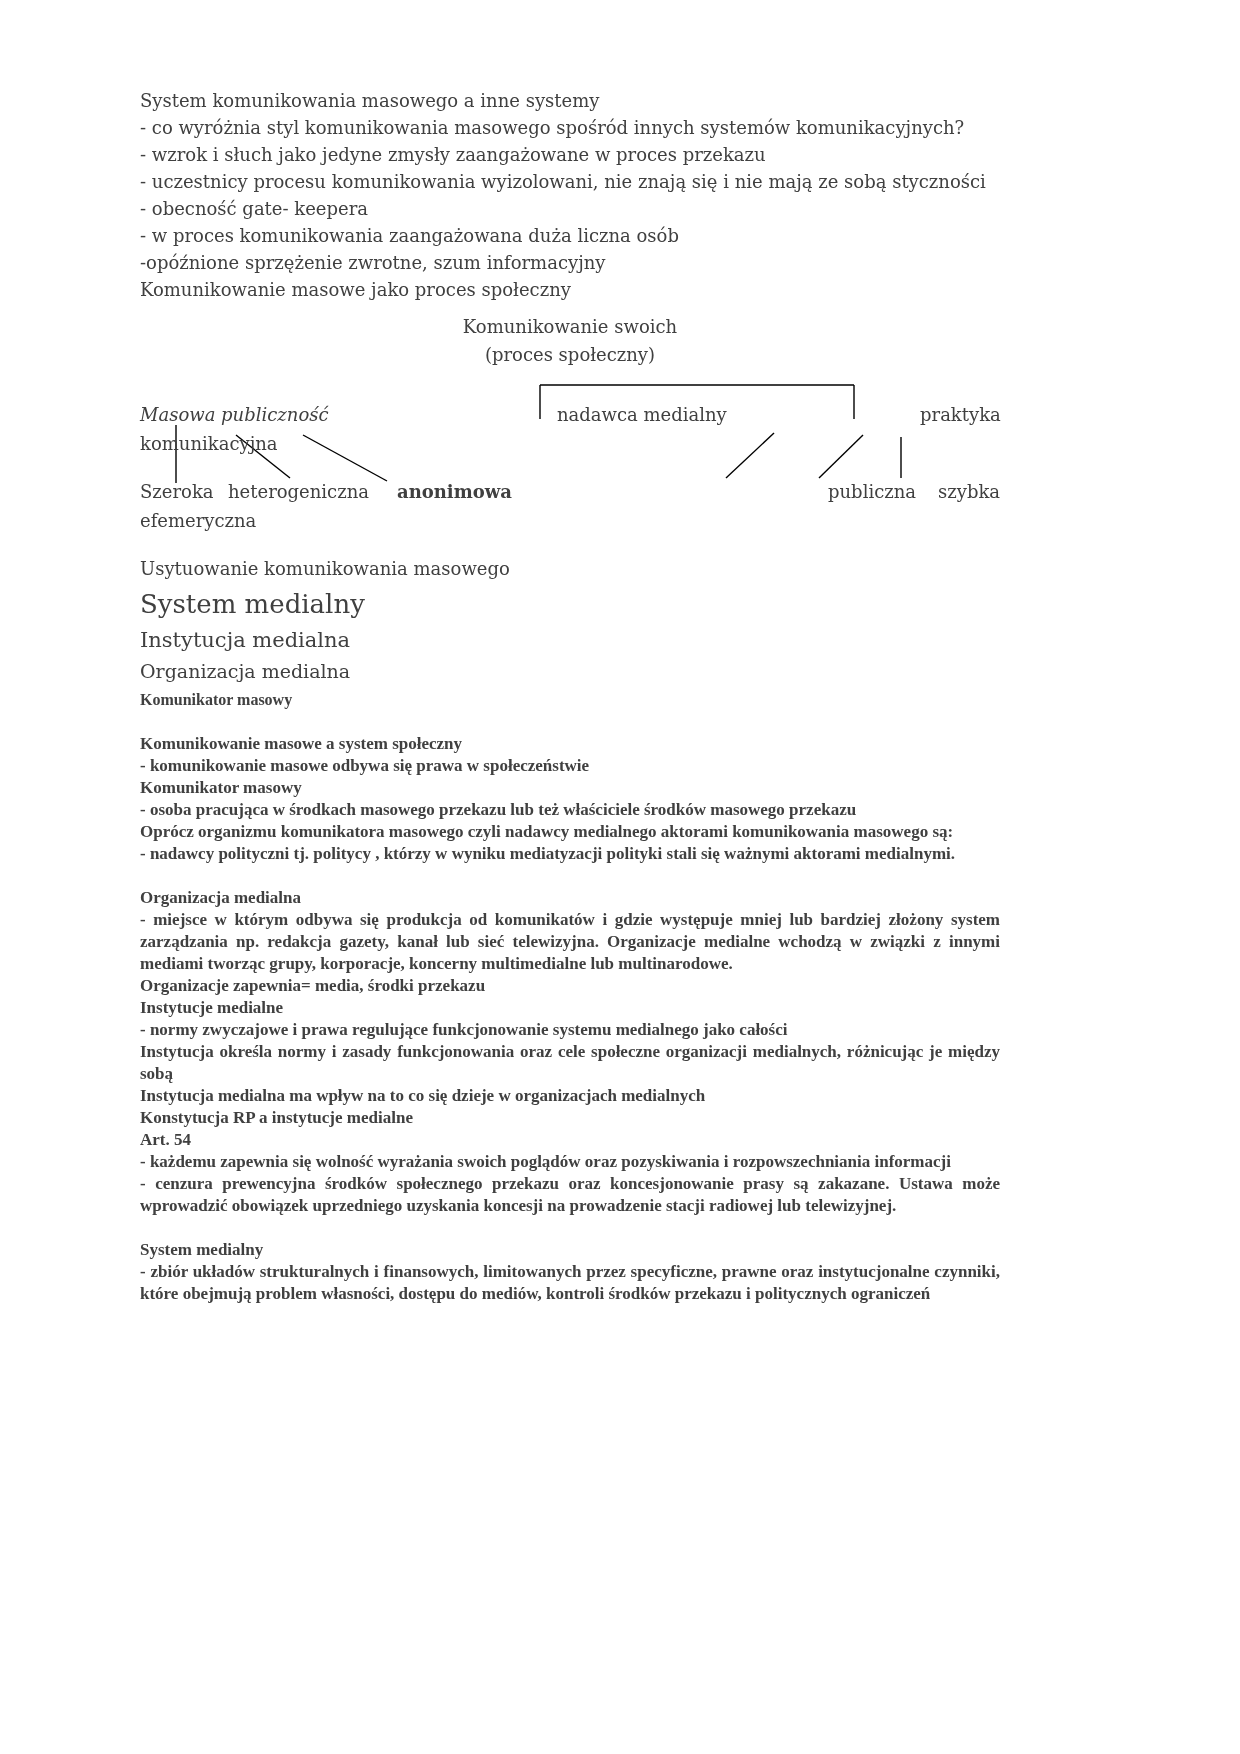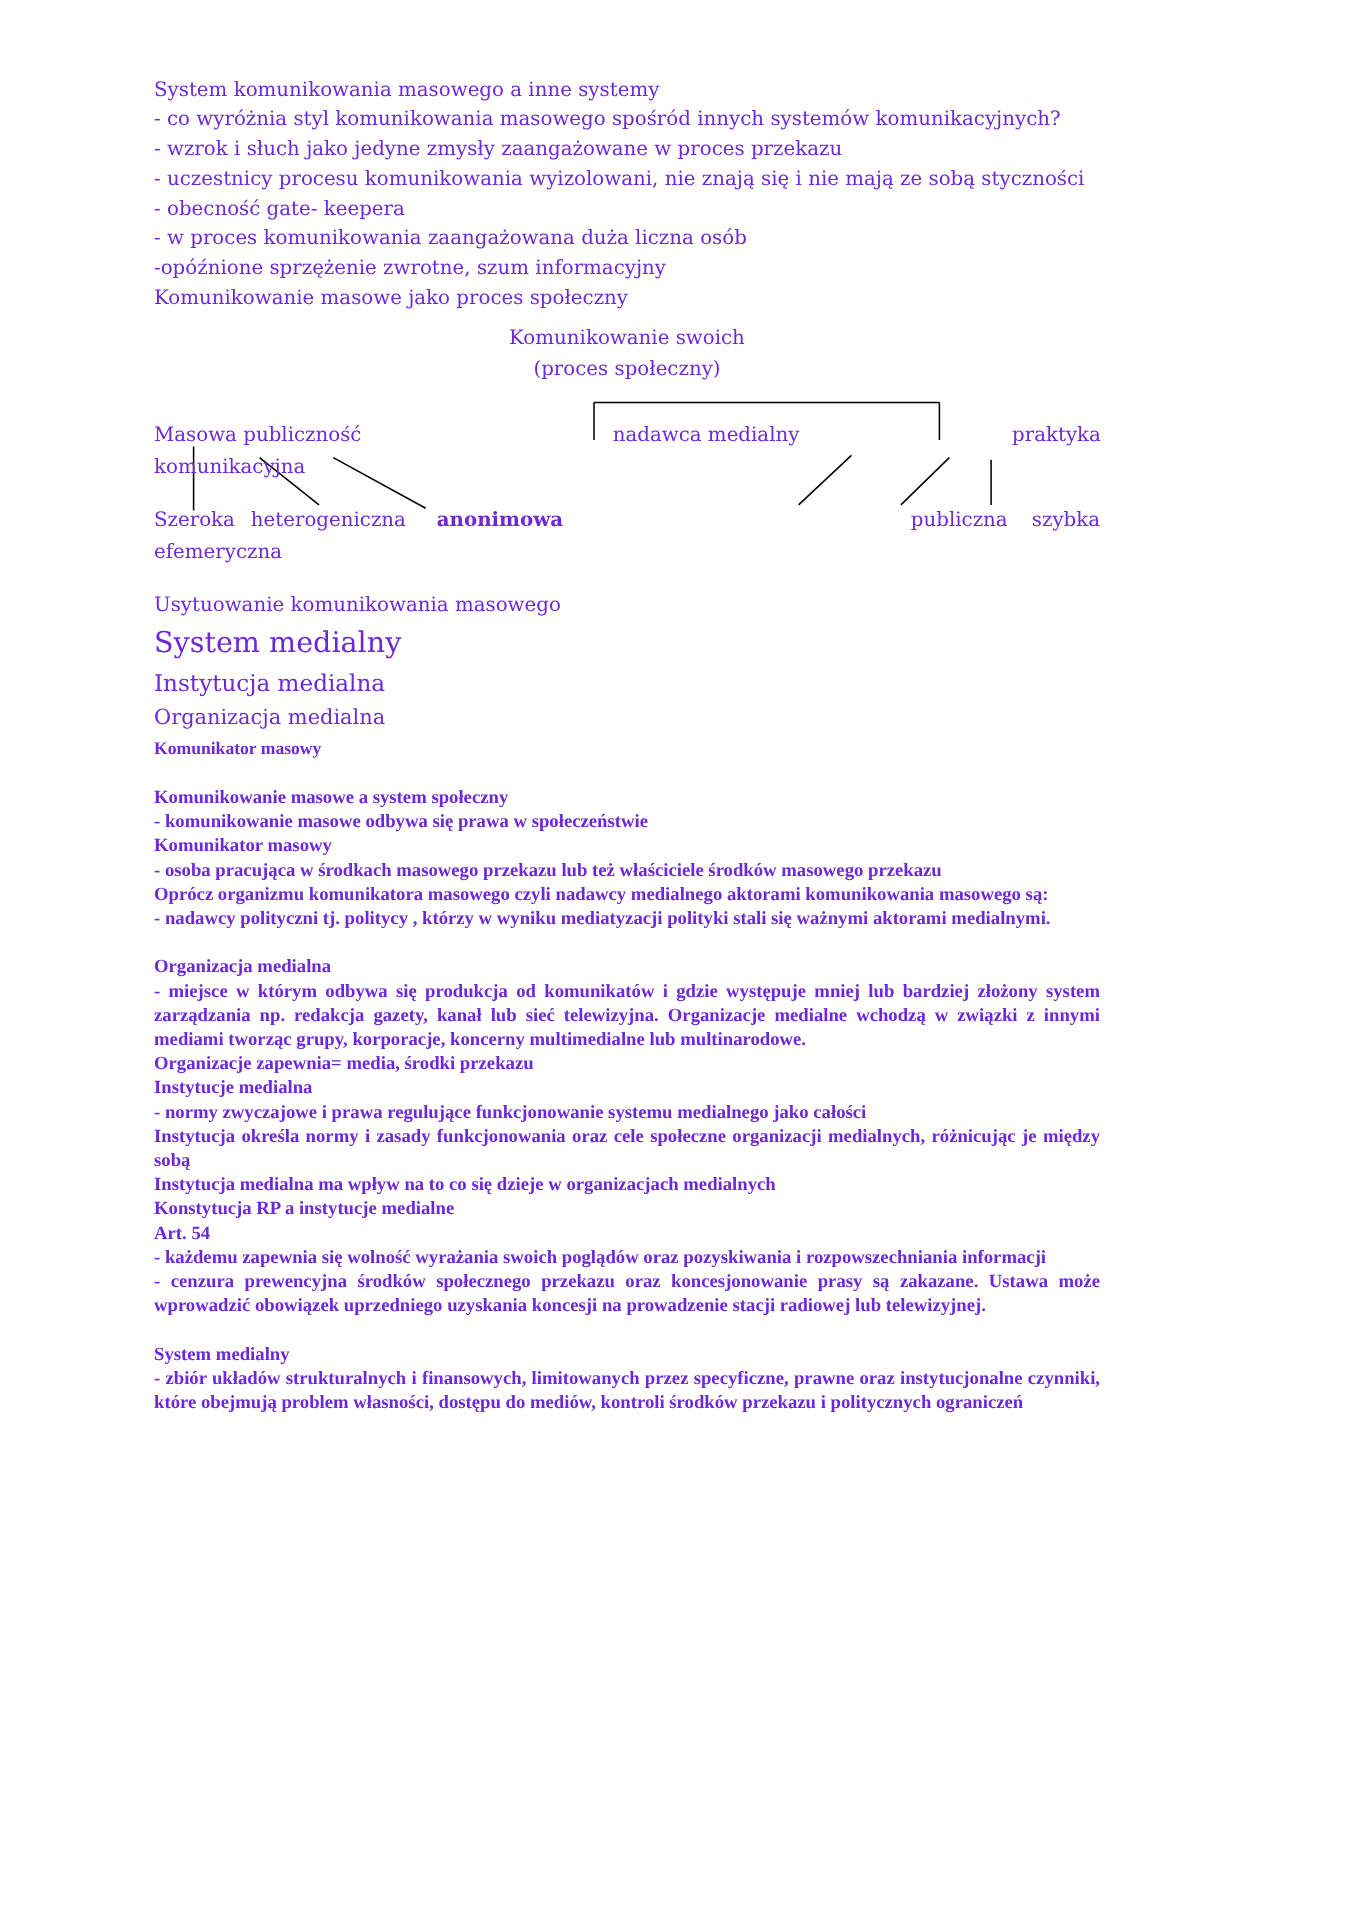--- a/index.html
+++ b/index.html
@@ -3,23 +3,23 @@
 <meta charset="utf-8">
 <style>
   html, body { margin: 0; padding: 0; background: #e8e8e8; }
   .page {
     position: relative;
     width: 1240px;
     min-height: 1754px;
     margin: 0 auto;
     background: #ffffff;
     box-sizing: border-box;
-    padding: 68px 240px 60px 140px;
+    padding: 87px 240px 60px 140px;
     font-family: "DejaVu Serif", serif;
-    color: #6d28d9;
+    color: #404040;
   }
   
   .intro p {
     margin: 0;
     font-size: 18px;
     line-height: 27px;
     white-space: nowrap;
   }
   
   .diagram {
@@ -81,21 +81,21 @@
       <line x1="96" y1="120" x2="150" y2="163"></line>
       <line x1="163" y1="120" x2="247" y2="166"></line>
       <line x1="586" y1="163" x2="634" y2="118"></line>
       <line x1="679" y1="163" x2="723" y2="120"></line>
       <line x1="761" y1="122" x2="761" y2="163"></line>
     </svg>
 
     <div class="abs centered" style="top:0;">Komunikowanie swoich</div>
     <div class="abs centered" style="top:28px;">(proces społeczny)</div>
 
-    <div class="abs" style="left:0;   top:88px;">Masowa publiczność</div>
+    <div class="abs" style="left:0;   top:88px;font-style:italic;">Masowa publiczność</div>
     <div class="abs" style="left:417px; top:88px;">nadawca medialny</div>
     <div class="abs" style="left:780px; top:88px;">praktyka</div>
     <div class="abs" style="left:0;   top:117px;">komunikacyjna</div>
 
     <div class="abs" style="left:0;   top:165px;">Szeroka</div>
     <div class="abs" style="left:88px;  top:165px;">heterogeniczna</div>
     <div class="abs" style="left:257px; top:165px;font-weight:bold;">anonimowa</div>
     <div class="abs" style="left:688px; top:165px;">publiczna</div>
     <div class="abs" style="left:798px; top:165px;">szybka</div>
     <div class="abs" style="left:0;   top:194px;">efemeryczna</div>
@@ -113,21 +113,21 @@
     <p>Komunikator masowy</p>
     <p>- osoba pracująca w środkach masowego przekazu lub też właściciele środków masowego przekazu</p>
     <p>Oprócz organizmu komunikatora masowego czyli nadawcy medialnego aktorami komunikowania masowego są:</p>
     <p>- nadawcy polityczni tj. politycy , którzy w wyniku mediatyzacji polityki stali się ważnymi aktorami medialnymi.</p>
   </div>
 
   <div class="boldsec sec-gap">
     <p>Organizacja medialna</p>
     <p class="just">- miejsce w którym odbywa się produkcja od komunikatów i gdzie występuje mniej lub bardziej złożony system zarządzania np. redakcja gazety, kanał lub sieć telewizyjna. Organizacje medialne wchodzą w związki z innymi mediami tworząc grupy, korporacje, koncerny multimedialne lub multinarodowe.</p>
     <p>Organizacje zapewnia= media, środki przekazu</p>
-    <p>Instytucje medialna</p>
+    <p>Instytucje medialne</p>
     <p>- normy zwyczajowe i prawa regulujące funkcjonowanie systemu medialnego jako całości</p>
     <p class="just">Instytucja określa normy i zasady funkcjonowania oraz cele społeczne organizacji medialnych, różnicując je między sobą</p>
     <p>Instytucja medialna ma wpływ na to co się dzieje w organizacjach medialnych</p>
     <p>Konstytucja RP a instytucje medialne</p>
     <p>Art. 54</p>
     <p>- każdemu zapewnia się wolność wyrażania swoich poglądów oraz pozyskiwania i rozpowszechniania informacji</p>
     <p class="just">- cenzura prewencyjna środków społecznego przekazu oraz koncesjonowanie prasy są zakazane. Ustawa może wprowadzić obowiązek uprzedniego uzyskania koncesji na prowadzenie stacji radiowej lub telewizyjnej.</p>
   </div>
 
   <div class="boldsec sec-gap">

